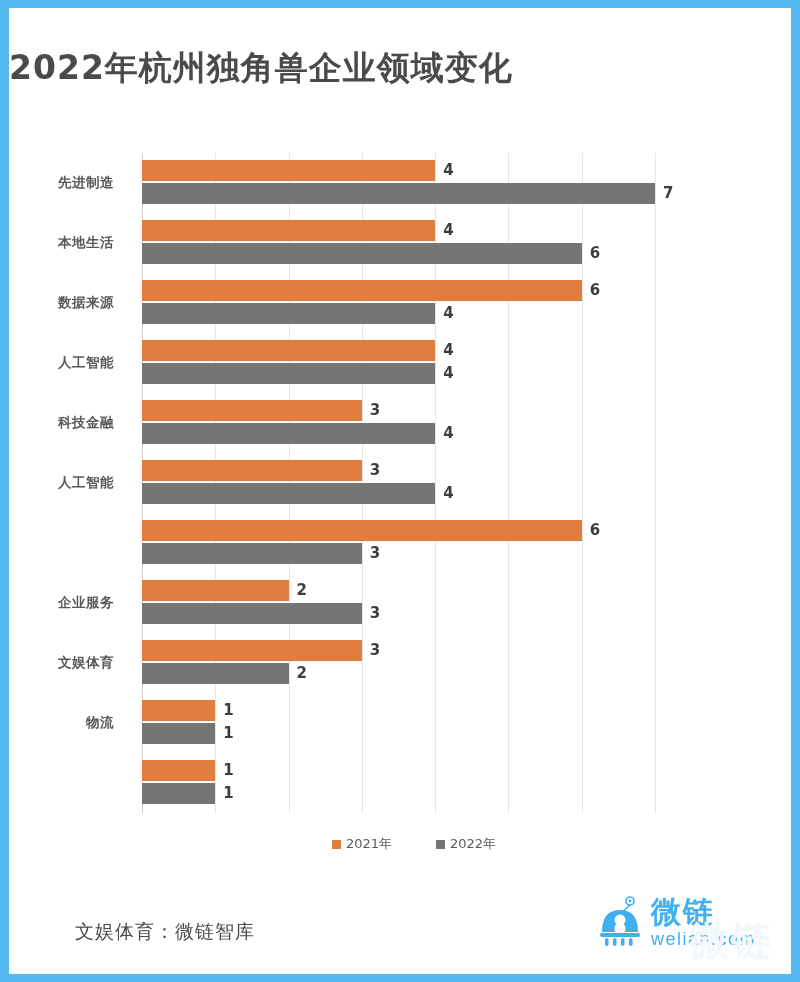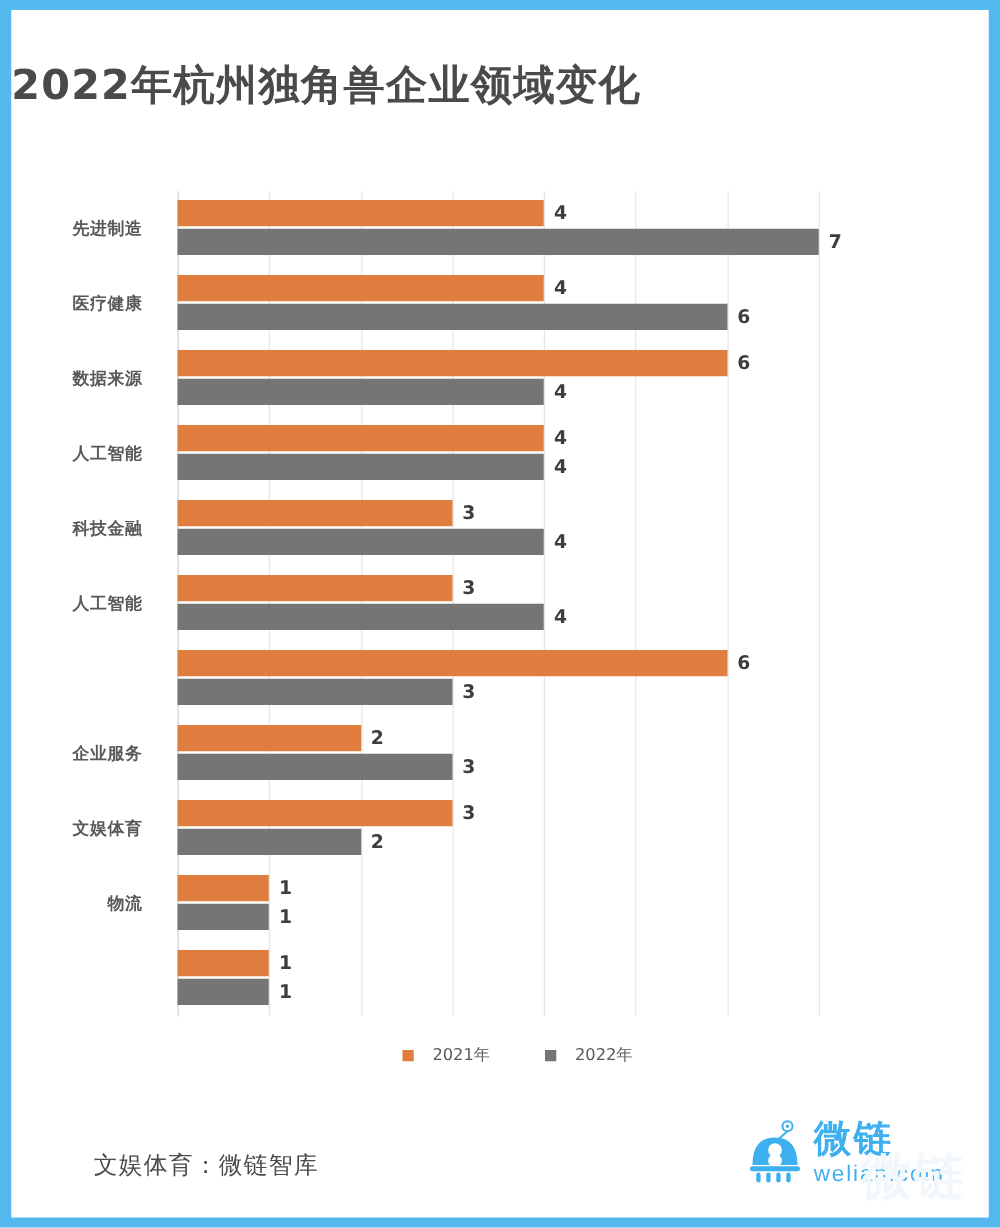--- a/index.html
+++ b/index.html
@@ -94,21 +94,21 @@
   }
   
   #legend{
     position:absolute;
     left:0;top:827px;width:782px;
     display:flex;
     justify-content:center;
     align-items:center;
     gap:16px;
   }
-  .legend-item{display:flex;align-items:center;gap:15px;padding-left:28px;}
+  .legend-item{display:flex;align-items:center;gap:5px;padding-left:28px;}
   .legend-swatch{width:9px;height:9px;display:block;}
   .legend-label{
     font-size:13px;color:#5a5a5a;
     font-family:"DejaVu Sans","Liberation Sans",sans-serif;
     white-space:nowrap;
   }
   
   #source-note{
     position:absolute;
     left:66px;top:911px;
@@ -170,21 +170,21 @@
           <div class="bar-wrap s2021">
             <div class="bar c2021" style="width: 293.143px; background: rgb(223, 126, 62);"></div>
             <span class="bar-value">4</span>
           </div>
           <div class="bar-wrap s2022">
             <div class="bar c2022" style="width: 513px; background: rgb(117, 117, 117);"></div>
             <span class="bar-value">7</span>
           </div>
         </div>
         <div class="cat-row">
-          <div class="cat-label">医疗健康</div>
+          <div class="cat-label">本地生活</div>
           <div class="bar-wrap s2021">
             <div class="bar c2021" style="width: 293.143px; background: rgb(223, 126, 62);"></div>
             <span class="bar-value">4</span>
           </div>
           <div class="bar-wrap s2022">
             <div class="bar c2022" style="width: 439.714px; background: rgb(117, 117, 117);"></div>
             <span class="bar-value">6</span>
           </div>
         </div>
         <div class="cat-row">

